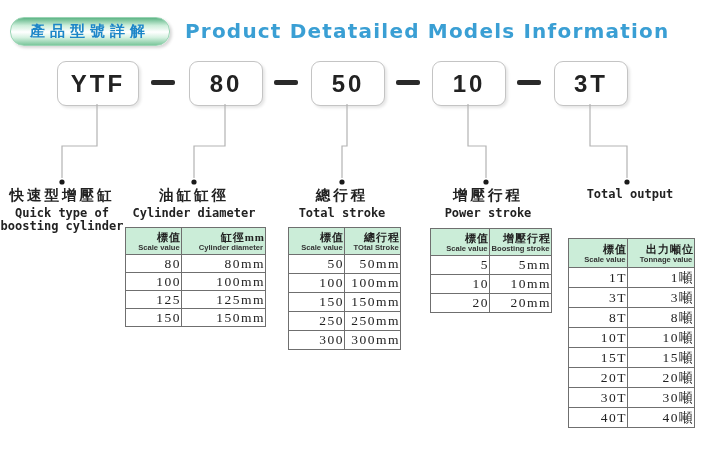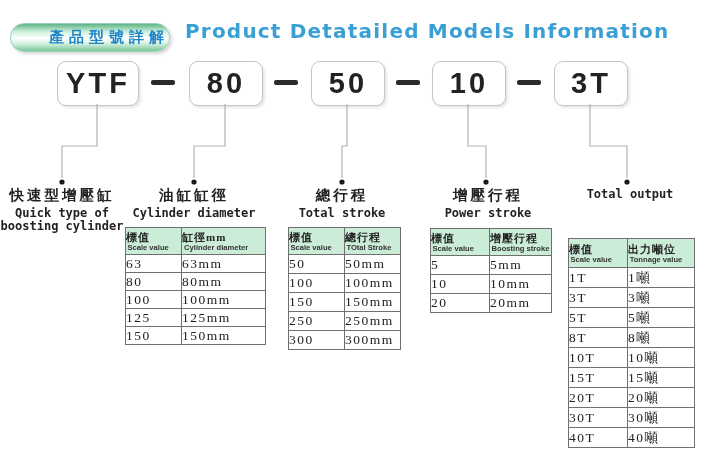--- a/index.html
+++ b/index.html
@@ -1,44 +1,44 @@
 <!DOCTYPE html>
 <html><head>
 <meta charset="utf-8">
 <style>
   html,body{margin:0;padding:0;background:#ffffff;}
   body{width:705px;height:455px;position:relative;font-family:"Liberation Sans",sans-serif;overflow:hidden;}
 
   
-  .badge{position:absolute;left:10px;top:23px;width:158px;height:27px;border-radius:14px;
+  .badge{position:absolute;left:10px;top:17px;width:158px;height:27px;border-radius:14px;
     background:linear-gradient(180deg,#5eb586 0%,#cdeeda 28%,#ffffff 52%,#d6f1e1 72%,#7cc79c 100%);
     border:1px solid #9ad4b4;box-shadow:2px 2px 3px #d8d8d8;
-    text-align:right;line-height:26px;color:#1d86c8;font-family:"Liberation Serif",serif;
+    text-align:center;line-height:26px;color:#1d86c8;font-family:"Liberation Serif",serif;
     font-weight:700;font-size:15px;letter-spacing:5px;}
   .page-title{position:absolute;left:185px;top:19px;color:#3a9fd4;font-family:"DejaVu Sans",sans-serif;
     font-weight:700;font-size:20px;letter-spacing:1.2px;white-space:nowrap;}
 
   
   .mbox{position:absolute;top:61px;height:43px;background:#fff;border:1.5px solid #c4c4c4;border-radius:9px;
     box-shadow:2px 2px 3px rgba(0,0,0,.10);display:flex;align-items:center;justify-content:center;
-    font-family:"Liberation Sans",sans-serif;font-weight:600;font-size:29px;color:#222;letter-spacing:3px;}
+    font-family:"Liberation Sans",sans-serif;font-weight:600;font-size:24px;color:#222;letter-spacing:3px;}
   .dash{position:absolute;top:80px;width:24px;height:5px;background:#2a2a2a;border-radius:2px;}
 
   
   svg.wires{position:absolute;left:0;top:0;width:705px;height:455px;pointer-events:none;}
 
   
   .group{position:absolute;top:186px;text-align:center;color:#222;}
   .group .zh{font-family:"Liberation Serif",serif;font-weight:700;font-size:14.5px;letter-spacing:3px;white-space:nowrap;}
   .group .en{font-family:"DejaVu Sans Mono",monospace;font-weight:700;font-size:12px;line-height:13px;margin-top:2px;}
 
   
   .tblwrap{position:absolute;}
   table.spec{border-collapse:collapse;table-layout:fixed;}
-  table.spec th,table.spec td{border:1px solid #6f6f6f;padding:0;text-align:left;}
+  table.spec th,table.spec td{border:1px solid #6f6f6f;padding:0;text-align:right;}
   table.spec th{background:#cbedd8;vertical-align:middle;}
   .hz{font-family:"Liberation Serif",serif;font-weight:700;font-size:11px;color:#222;letter-spacing:1px;line-height:12px;padding-top:2px;}
   .he{font-family:"Liberation Sans",sans-serif;font-size:8px;color:#333;line-height:9px;padding-bottom:2px;white-space:nowrap;transform:scale(.95);}
   table.spec td{font-family:"Liberation Serif",serif;font-size:13.5px;color:#222;letter-spacing:1.5px;}
 
   .t1 th:first-child,.t1 td:first-child{width:55px;} .t1 th:last-child,.t1 td:last-child{width:83px;margin-top:28px;} .t1 td{height:17px;}
   .t2 th:first-child,.t2 td:first-child{width:55px;} .t2 th:last-child,.t2 td:last-child{width:55px;} .t2 td{height:18px;}
   .t3 th:first-child,.t3 td:first-child{width:58px;} .t3 th:last-child,.t3 td:last-child{width:58px;} .t3 td{height:18px;}
   .t4 th:first-child,.t4 td:first-child{width:58px;} .t4 th:last-child,.t4 td:last-child{width:66px;} .t4 td{height:19px;}
   .t1 th,.t2 th,.t3 th{height:26px;} .t4 th{height:28px;}
@@ -105,24 +105,20 @@
             <div class="he">Scale value</div>
           </th>
           <th>
             <div class="hz">缸徑mm</div>
             <div class="he">Cylinder diameter</div>
           </th>
         </tr>
       </thead>
       <tbody>
         <tr>
-          <td>63</td>
-          <td>63mm</td>
-        </tr>
-        <tr>
           <td>80</td>
           <td>80mm</td>
         </tr>
         <tr>
           <td>100</td>
           <td>100mm</td>
         </tr>
         <tr>
           <td>125</td>
           <td>125mm</td>
@@ -219,24 +215,20 @@
       <tbody>
         <tr>
           <td>1T</td>
           <td>1噸</td>
         </tr>
         <tr>
           <td>3T</td>
           <td>3噸</td>
         </tr>
         <tr>
-          <td>5T</td>
-          <td>5噸</td>
-        </tr>
-        <tr>
           <td>8T</td>
           <td>8噸</td>
         </tr>
         <tr>
           <td>10T</td>
           <td>10噸</td>
         </tr>
         <tr>
           <td>15T</td>
           <td>15噸</td>

